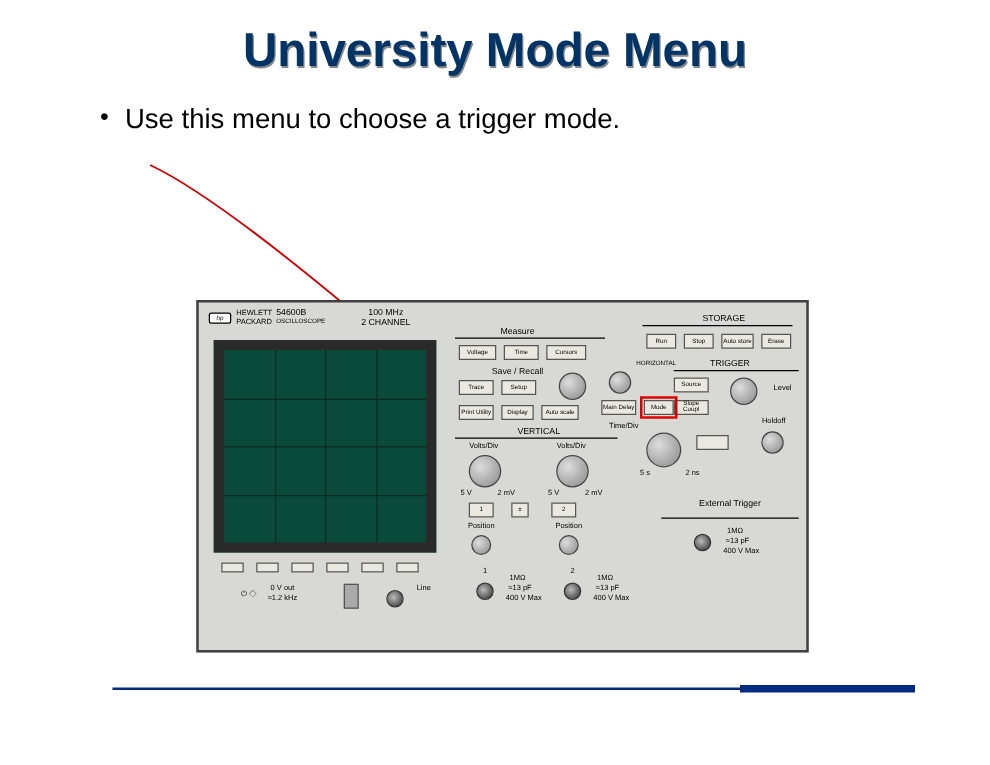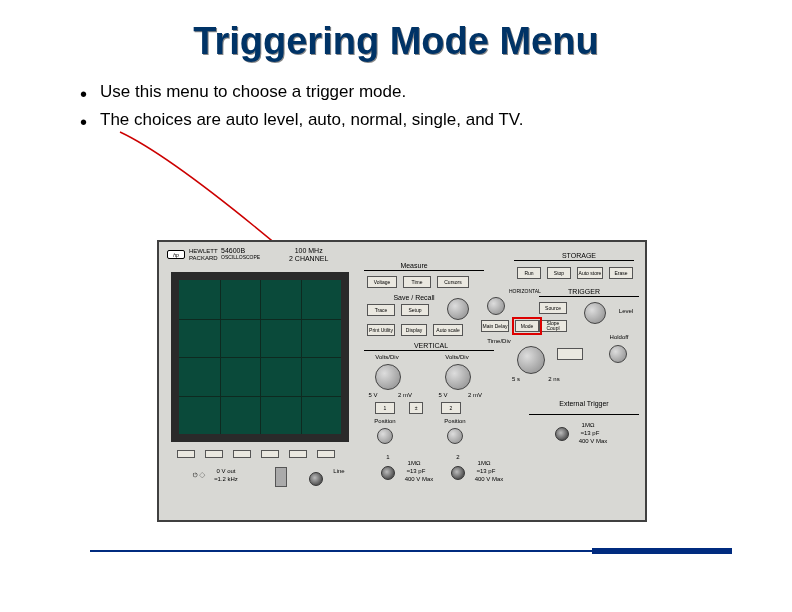--- a/index.html
+++ b/index.html
@@ -1,19 +1,19 @@
 <!DOCTYPE html>
 <html><head>
 <meta charset="utf-8">
 <style>
   *{box-sizing:border-box;margin:0;padding:0}
   body{width:792px;height:612px;background:#fff;font-family:Arial,Helvetica,sans-serif;position:relative;overflow:hidden}
   .slide{width:792px;height:612px;position:relative}
   .title{font-size:38px;font-weight:bold;color:#003366;text-align:center;padding-top:20px;text-shadow:1px 1px 0 #888;}
-  .bullets{padding:18px 60px 0 100px;font-size:17px;color:#000}
+  .bullets{padding:18px 60px 0 100px;font-size:22px;color:#000}
   .bullets li{list-style:none;position:relative;margin-bottom:6px;line-height:1.3}
   .bullets li::before{content:"•";position:absolute;left:-20px;font-size:20px}
   .footer{position:absolute;left:44px;bottom:26px;display:flex;align-items:center;gap:10px}
   .logo{width:28px;height:28px;border-radius:50%;border:2px solid #a08020;background:radial-gradient(circle,#2030a0 40%,#e0c040 42%,#e0c040 70%,#2030a0 72%)}
   .univ{font-family:"Times New Roman",serif;font-size:15px;font-weight:bold;color:#002b7f}
   .hr-wrap{position:absolute;left:90px;right:60px;bottom:58px;display:flex}
   .hr-l{flex:1;height:2px;background:#002b7f}
   .hr-r{width:140px;height:6px;background:#002b7f;margin-top:-2px}
   
   .scope{position:absolute;left:157px;top:240px;width:490px;height:282px;background:#d8d8d4;border:2px solid #404040;font-size:6px;color:#000}
@@ -31,25 +31,24 @@
   .seclabel{position:absolute;font-size:7px;text-align:center}
   .hrule{position:absolute;height:1px;background:#000}
   .bnc{position:absolute;width:14px;height:14px;border-radius:50%;background:radial-gradient(circle at 40% 40%,#bbb 0,#555 70%);border:1px solid #333}
   .redbox{position:absolute;border:2px solid #d00}
   .arrow{position:absolute;pointer-events:none}
 </style>
 </head>
 <body>
 <div class="slide">
 
-<h1 class="title">Triggering Mode Menu</h1>
+<h1 class="title">University Mode Menu</h1>
 
 <ul class="bullets">
   <li>Use this menu to choose a trigger mode.</li>
-  <li>The choices are auto level, auto, normal, single, and TV.</li>
 </ul>
 
 <svg class="arrow" style="left:0;top:0;width:792px;height:612px">
   <path d="M120,132 Q180,160 330,290 Q430,360 530,383" stroke="#c00" stroke-width="1.5" fill="none"></path>
   <polygon points="530,383 522,376 520,384" fill="#c00"></polygon>
 </svg>
 
 <div class="scope">
   <div class="hp">hp</div>
   <div class="brand">

